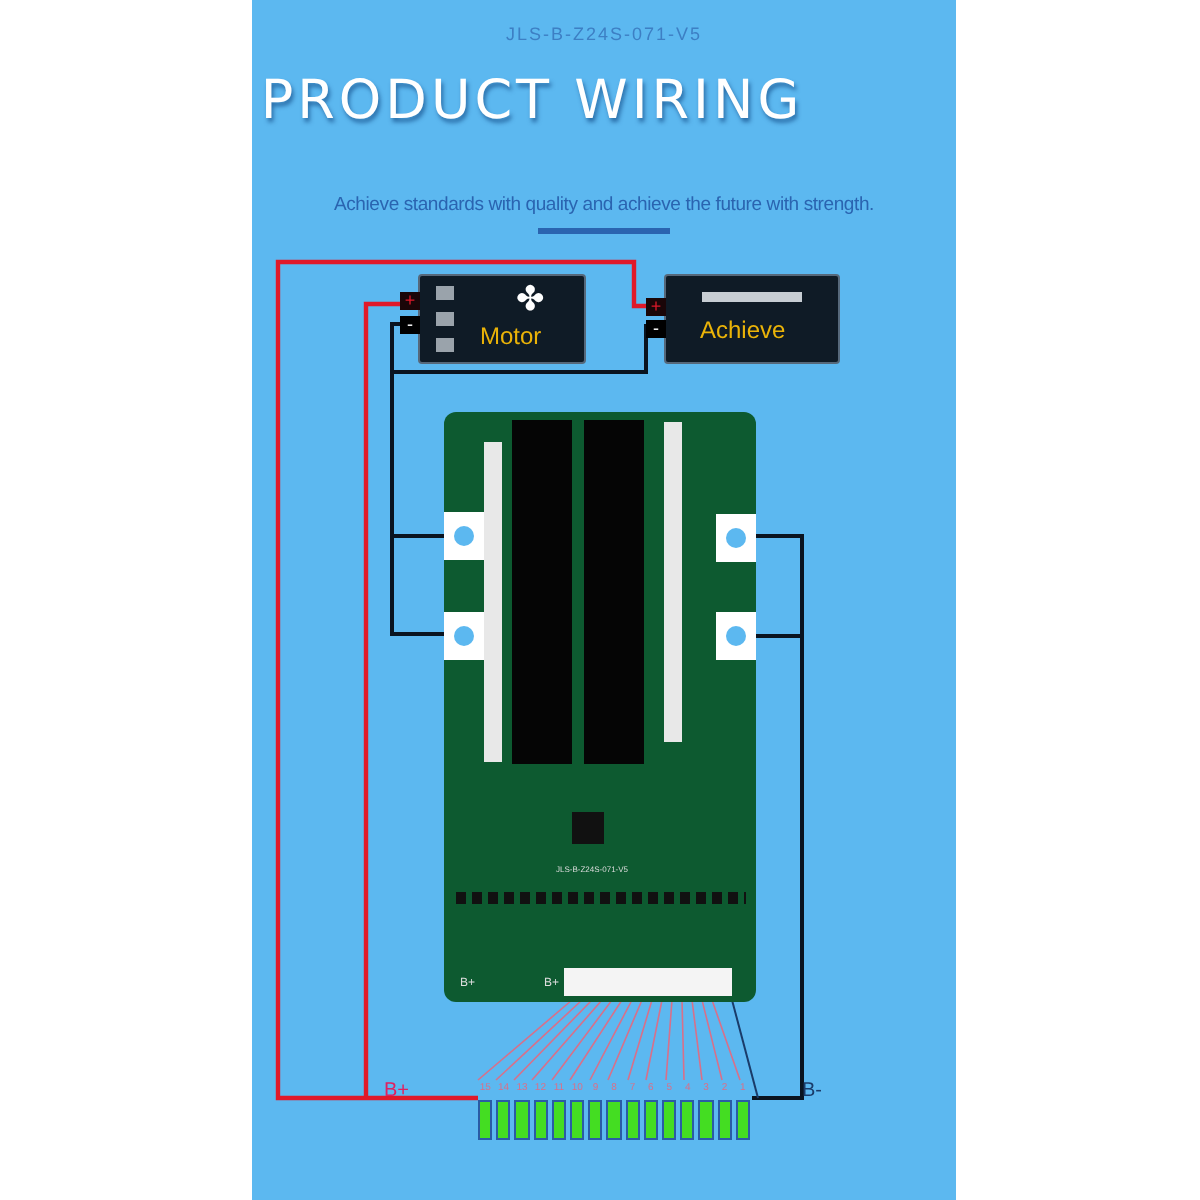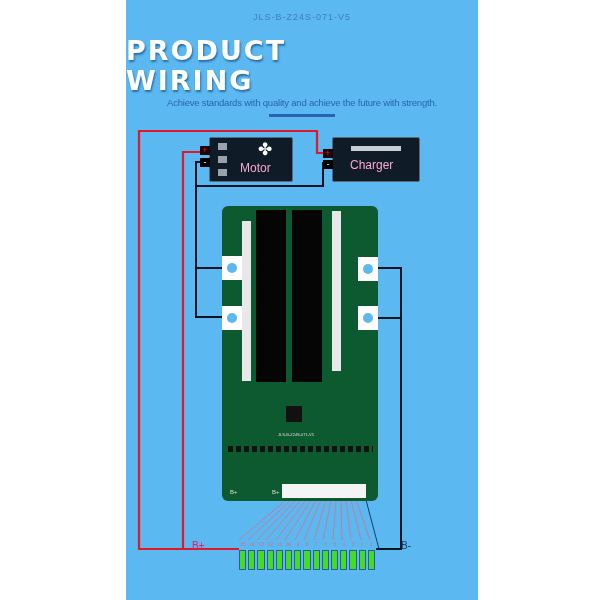--- a/index.html
+++ b/index.html
@@ -1,25 +1,25 @@
 <!DOCTYPE html>
 <html><head>
 <meta charset="utf-8">
 <style>
   html,body{margin:0;padding:0;background:#ffffff;}
   body{width:600px;height:600px;position:relative;overflow:hidden;font-family:"Liberation Sans",sans-serif;}
   #panel{position:absolute;left:126px;top:0;width:352px;height:600px;background:#5cb8f0;overflow:hidden;}
   .model{position:absolute;top:12px;left:0;width:352px;text-align:center;font-size:9px;color:#3d7fc4;letter-spacing:1px;}
-  .title{position:absolute;left:0;width:280px;font-family:"DejaVu Sans",sans-serif;font-weight:bold;color:#fff;font-size:27px;letter-spacing:2px;text-shadow:1px 2px 2px rgba(0,50,110,0.55);line-height:30px;}
+  .title{position:absolute;left:0;width:280px;text-align:center;font-family:"DejaVu Sans",sans-serif;font-weight:normal;color:#fff;font-size:27px;letter-spacing:2px;text-shadow:1px 2px 2px rgba(0,50,110,0.55);line-height:30px;}
   .t1{top:36px;} .t2{top:66px;}
   .tag{position:absolute;top:97px;left:0;width:352px;text-align:center;font-size:9.5px;color:#2a64b0;letter-spacing:-0.2px;}
   .bar{position:absolute;top:114px;left:143px;width:66px;height:3px;background:#2a64b0;}
   svg.wires{position:absolute;left:0;top:0;}
   .box{position:absolute;background:#0f1b26;border:1px solid #56687a;border-radius:2px;}
-  .box .lbl{position:absolute;color:#f9a8d4;font-size:12px;}
+  .box .lbl{position:absolute;color:#eab308;font-size:12px;}
   .pcb{position:absolute;left:96px;top:206px;width:156px;height:295px;background:#0d5a30;border-radius:6px;}
   .blabel{position:absolute;font-size:10px;}
 </style>
 </head>
 <body>
 
 <div id="panel">
   <div class="model">JLS-B-Z24S-071-V5</div>
   <div class="title t1">PRODUCT WIRING</div>
   <div class="tag">Achieve standards with quality and achieve the future with strength.</div>
@@ -66,21 +66,21 @@
     <div style="position:absolute;left:8px;top:18px;width:9px;height:7px;background:#9aa3ab;"></div>
     <div style="position:absolute;left:8px;top:31px;width:9px;height:7px;background:#9aa3ab;"></div>
     <div style="position:absolute;left:48px;top:3px;color:#fff;font-size:17px;line-height:17px;">✤</div>
     <div class="lbl" style="left:30px;top:23px;">Motor</div>
   </div>
 
   <div class="box" style="left:206px;top:137px;width:86px;height:43px;">
     <div style="position:absolute;left:-10px;top:11px;width:10px;height:9px;background:#1a0608;color:#e0192a;font-size:9px;line-height:9px;text-align:center;">+</div>
     <div style="position:absolute;left:-10px;top:22px;width:10px;height:9px;background:#000;color:#fff;font-size:9px;line-height:8px;text-align:center;">-</div>
     <div style="position:absolute;left:18px;top:8px;width:50px;height:5px;background:#c7cdd3;"></div>
-    <div class="lbl" style="left:17px;top:20px;">Charger</div>
+    <div class="lbl" style="left:17px;top:20px;">Achieve</div>
   </div>
 
   <div class="pcb">
     <div style="position:absolute;left:34px;top:4px;width:30px;height:172px;background:#050505;"></div>
     <div style="position:absolute;left:70px;top:4px;width:30px;height:172px;background:#050505;"></div>
     <div style="position:absolute;left:20px;top:15px;width:9px;height:160px;background:#e8e8e8;"></div>
     <div style="position:absolute;left:110px;top:5px;width:9px;height:160px;background:#e8e8e8;"></div>
     <div style="position:absolute;left:0;top:50px;width:20px;height:24px;background:#fff;">
         <span style="position:absolute;left:5px;top:7px;width:10px;height:10px;border-radius:50%;background:#5cb8f0;"></span>
       </div>

